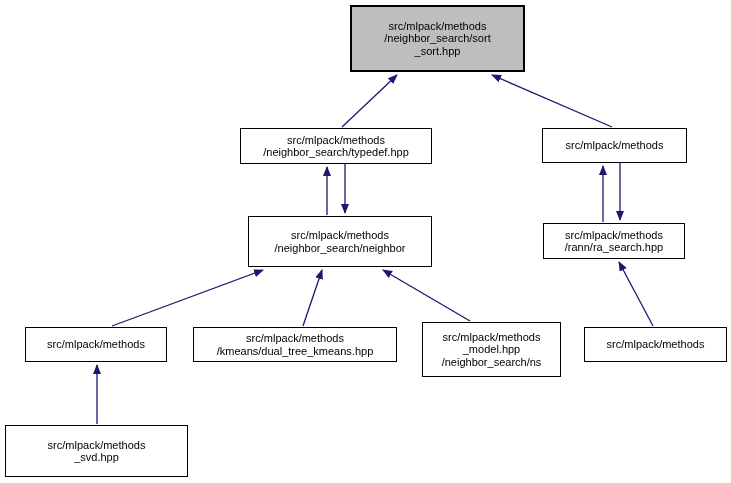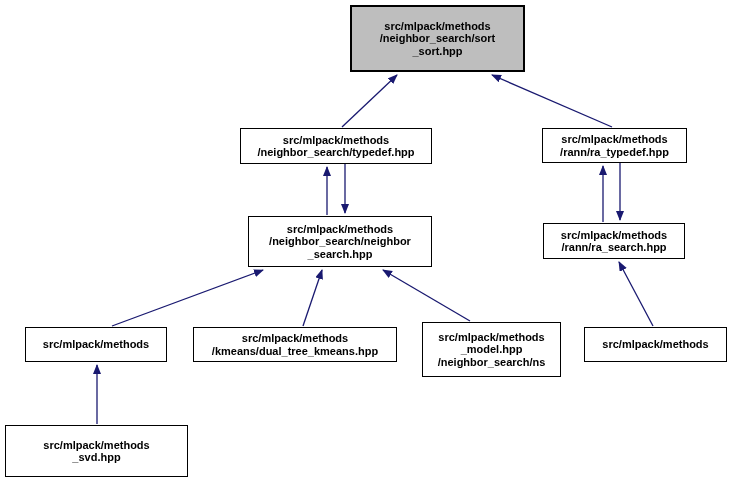--- a/index.html
+++ b/index.html
@@ -2,21 +2,20 @@
 <html><head>
 <meta charset="utf-8">
 <style>
   html,body{margin:0;padding:0;background:#ffffff;}
   .canvas{
     position:relative;
     width:730px;height:483px;
     background:#ffffff;
     font-family:"Liberation Sans","DejaVu Sans",sans-serif;
     overflow:hidden;
-    font-weight:bold;
   }
   .edges{position:absolute;left:0;top:0;width:731px;height:483px;}
   .node{
     position:absolute;
     box-sizing:border-box;
     background:#ffffff;
     border:1px solid #000000;
     display:flex;
     flex-direction:column;
     justify-content:center;
@@ -61,26 +60,24 @@
         <div class="nline">src/mlpack/methods</div>
         <div class="nline">/neighbor_search/sort</div>
         <div class="nline">_sort.hpp</div>
       </div>
       <div class="node" style="left: 240px; top: 128px; width: 192px; height: 36px;">
         <div class="nline">src/mlpack/methods</div>
         <div class="nline">/neighbor_search/typedef.hpp</div>
       </div>
       <div class="node" style="left: 542px; top: 128px; width: 145px; height: 35px;">
         <div class="nline">src/mlpack/methods</div>
-        <div class="nline">/rann/ra_typedef.hpp</div>
       </div>
       <div class="node" style="left: 248px; top: 216px; width: 184px; height: 51px;">
         <div class="nline">src/mlpack/methods</div>
         <div class="nline">/neighbor_search/neighbor</div>
-        <div class="nline">_search.hpp</div>
       </div>
       <div class="node" style="left: 543px; top: 223px; width: 142px; height: 36px;">
         <div class="nline">src/mlpack/methods</div>
         <div class="nline">/rann/ra_search.hpp</div>
       </div>
       <div class="node" style="left: 25px; top: 327px; width: 142px; height: 35px;">
         <div class="nline">src/mlpack/methods</div>
       </div>
       <div class="node" style="left: 193px; top: 327px; width: 204px; height: 35px;">
         <div class="nline">src/mlpack/methods</div>

